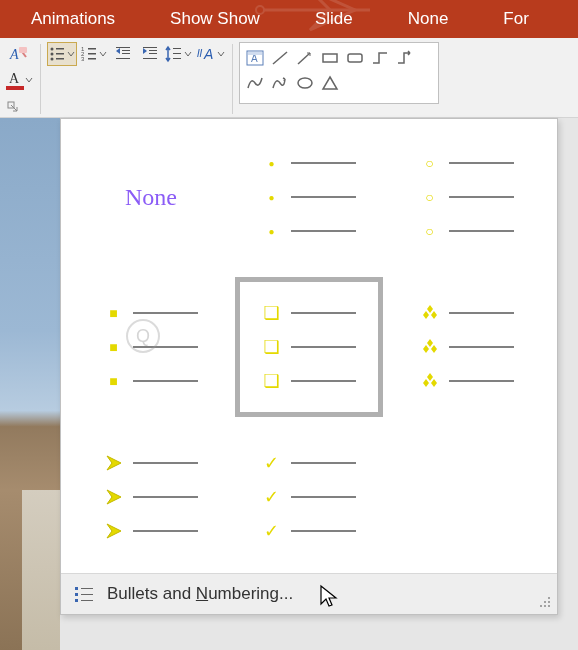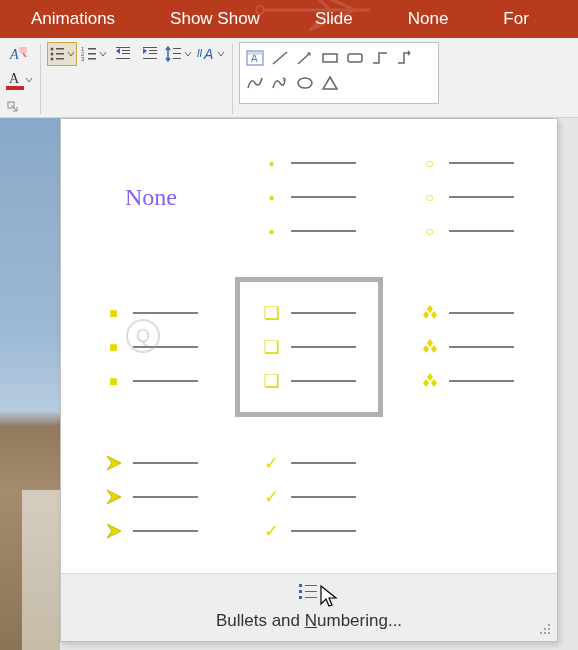--- a/index.html
+++ b/index.html
@@ -207,21 +207,20 @@
       background: #eeeeee;
       border-top: 1px solid #d8d8d8;
       padding: 10px 14px;
       display:flex;
       align-items:center;
       gap:12px;
       cursor:pointer;
       font-size: 17px;
       color:#333;
       position:relative;
-      flex-direction:column;
     }
     .footer-icon {
       width:20px;
       display:flex;
       flex-direction:column;
       gap:3px;
     }
     .footer-icon-row{
       display:flex;align-items:center;gap:3px;
     }

